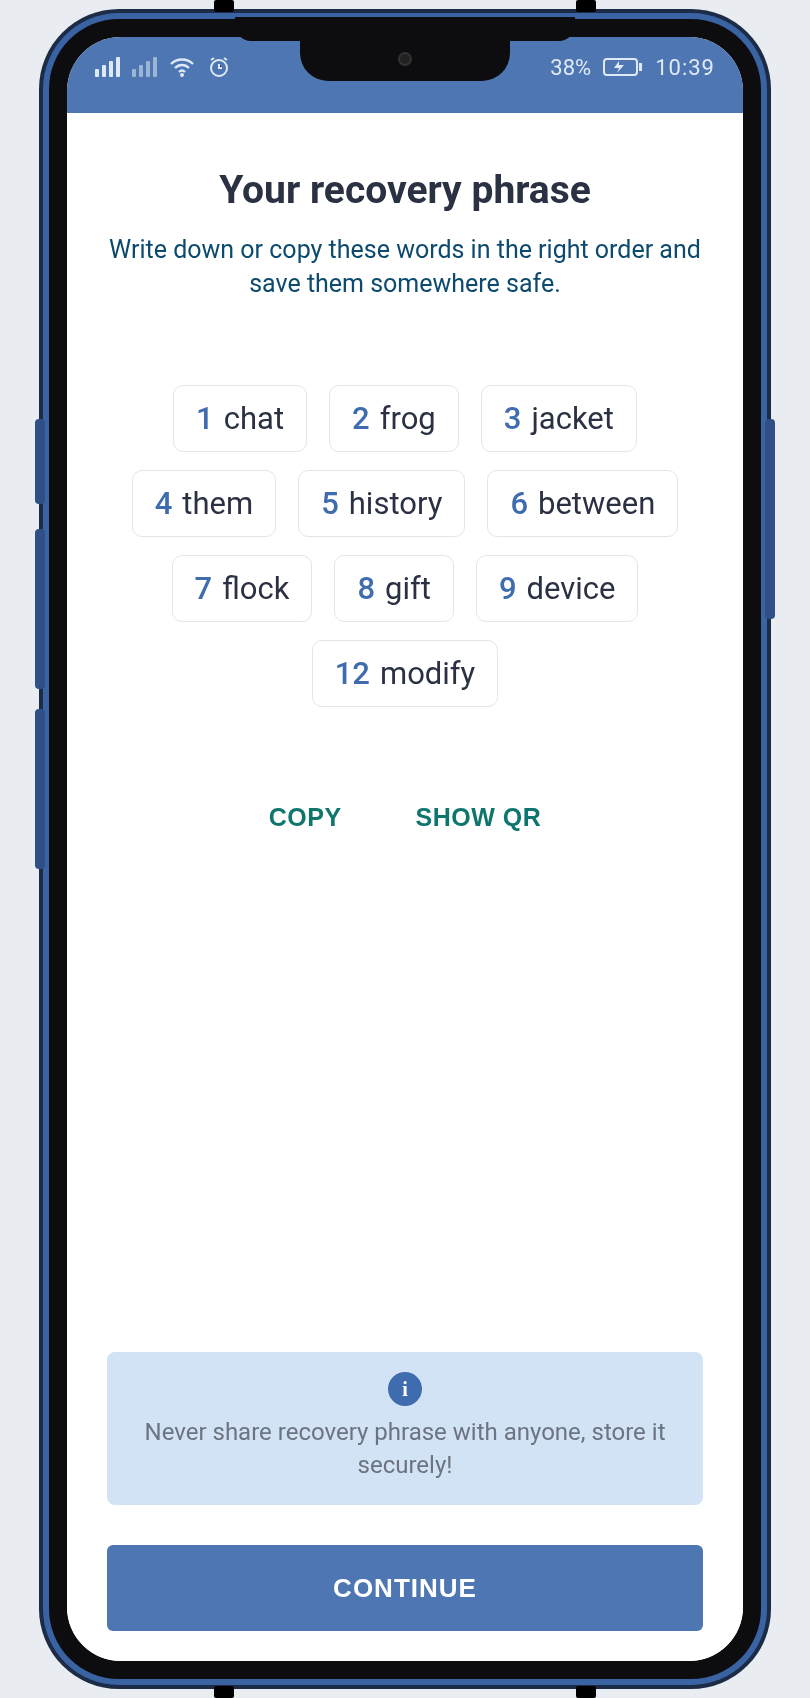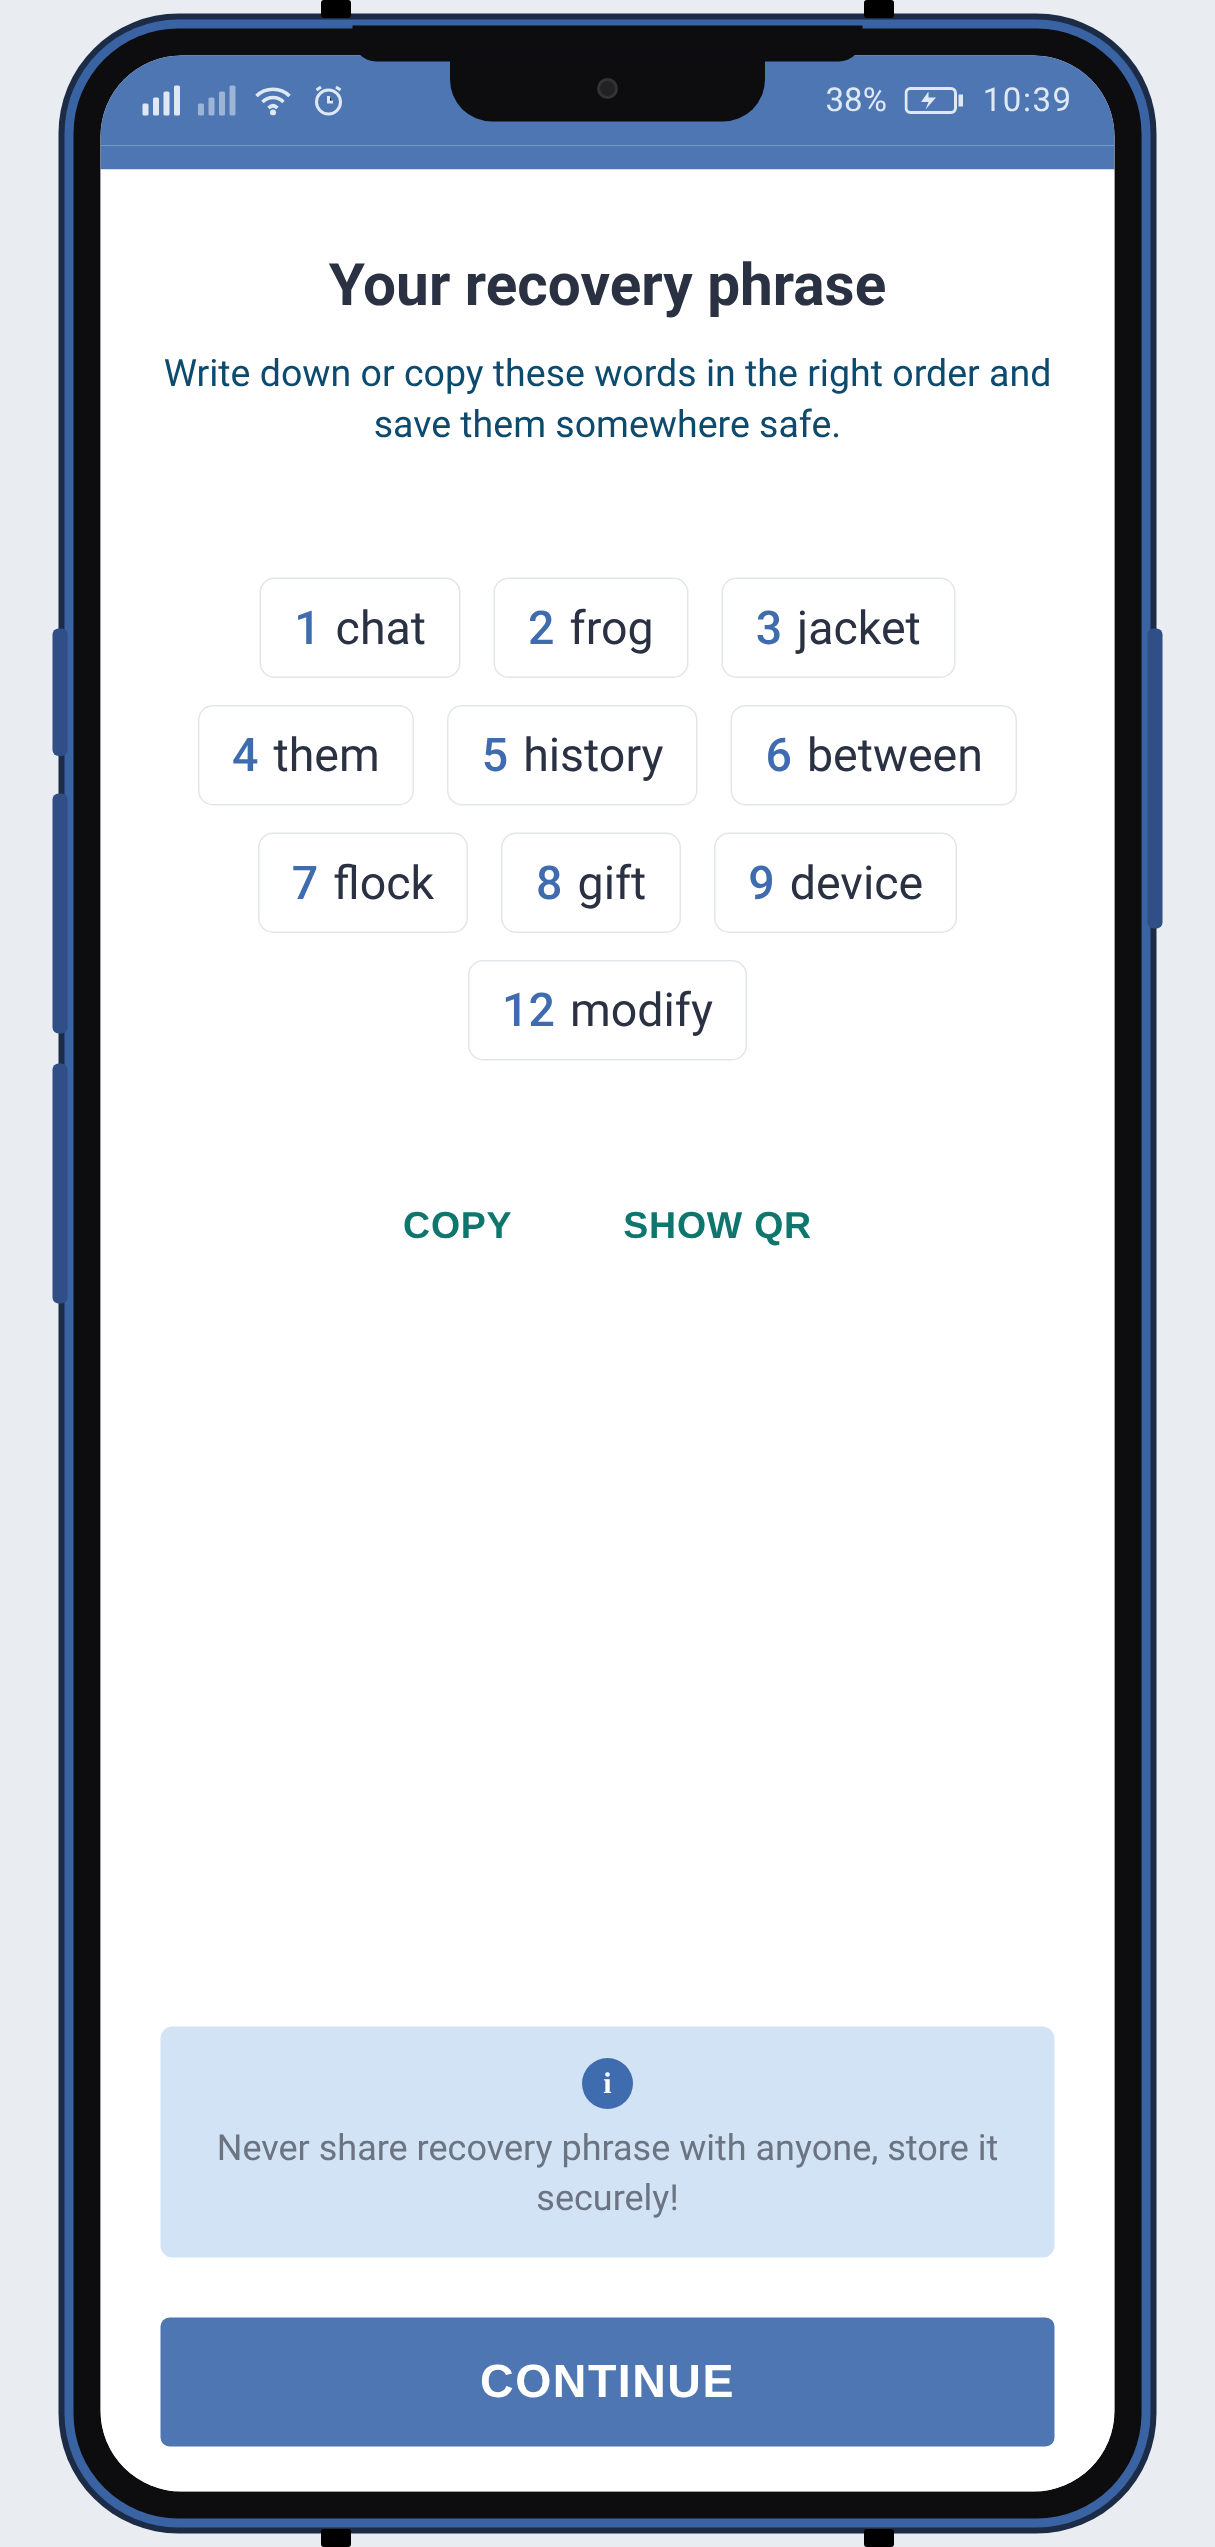--- a/index.html
+++ b/index.html
@@ -82,21 +82,21 @@
   .spacer{flex:1}
 
   .note{
     background:#d2e3f6; border-radius:8px; padding:20px 22px 24px; text-align:center; color:#6b7480;
     font-size:24px; line-height:1.35;
   }
   .note .info{width:34px;height:34px;border-radius:50%;background:#3f6baf;color:#fff;display:inline-flex;align-items:center;justify-content:center;font-weight:700;font-family:Georgia,serif;font-size:20px;margin-bottom:10px}
 
   .continue{
     margin-top:40px; height:86px; background:#4d76b2; color:#fff; border:none; border-radius:6px;
-    font-size:31px; font-weight:700; letter-spacing:1px; cursor:pointer; width:100%;
+    font-size:26px; font-weight:700; letter-spacing:1px; cursor:pointer; width:100%;
   }
 </style>
 </head>
 <body>
 
 <div class="device">
   <span class="side-btn sb-left1"></span>
   <span class="side-btn sb-left2"></span>
   <span class="side-btn sb-left3"></span>
   <span class="side-btn sb-right"></span>

